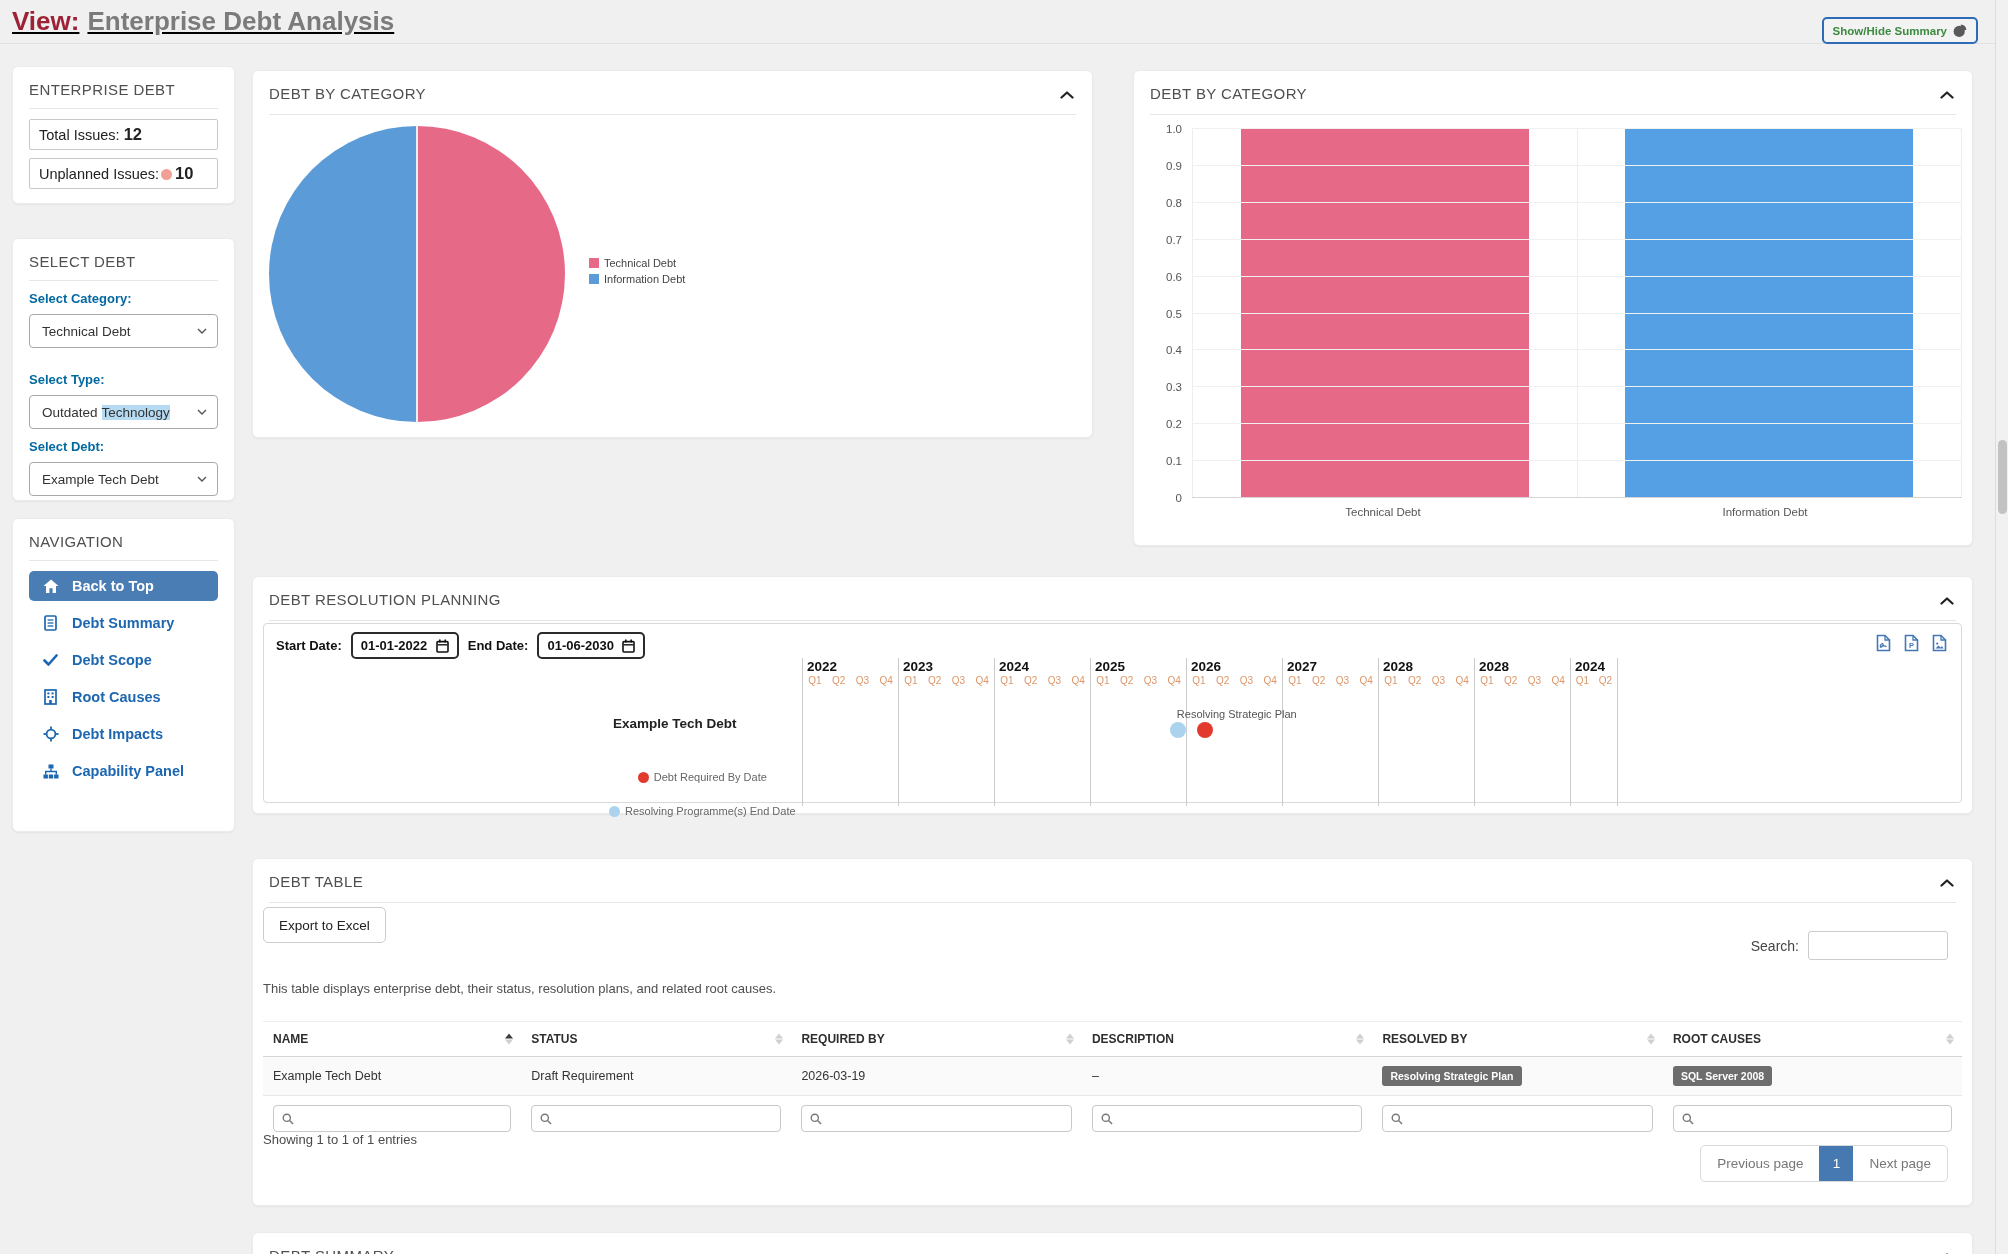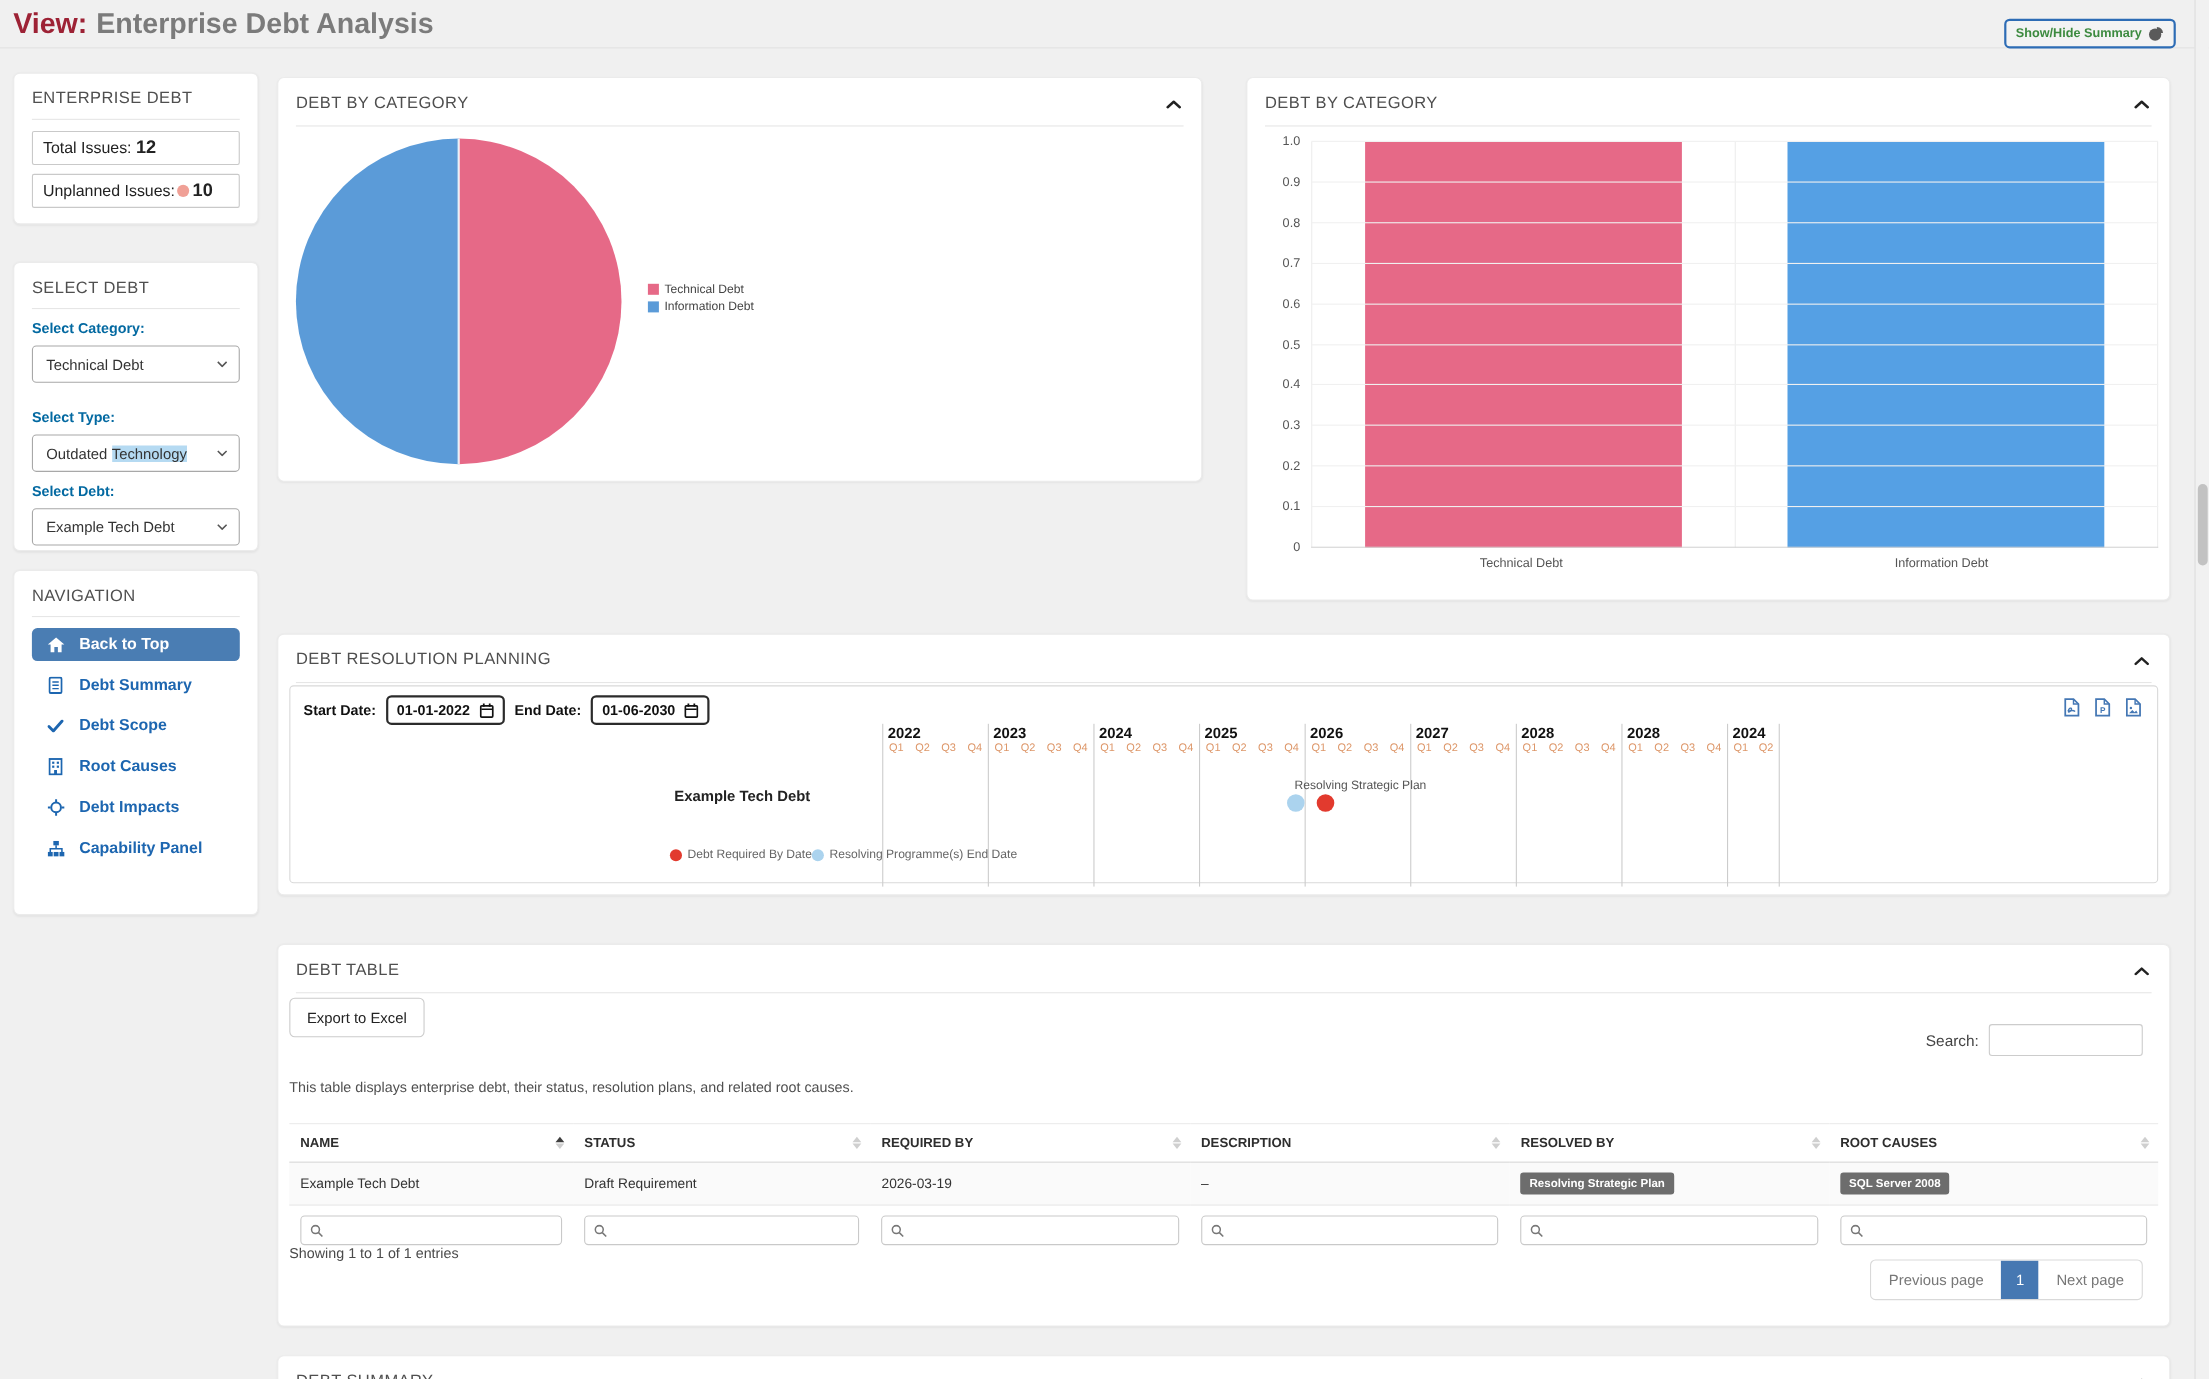--- a/index.html
+++ b/index.html
@@ -2,21 +2,21 @@
 <html><head>
 <meta charset="utf-8">
 <style>
   * { margin:0; padding:0; box-sizing:border-box; }
   html,body { background:#f0f0f0; }
   .page { position:relative; width:2008px; height:1254px; background:#f0f0f0;
           font-family:"Liberation Sans", sans-serif; overflow:hidden; }
 
   
   .topbar { position:absolute; left:0; top:0; width:2008px; height:44px; border-bottom:1px solid #e2e2e2; }
-  .titlewrap { position:absolute; left:12px; top:6px; font-size:26px; font-weight:bold; }
+  .titlewrap { position:absolute; left:12px; top:6px; font-size:26px; font-weight:bold;text-decoration:underline; }
   .view-label { color:#9d2235; margin-right:8px; }
   .view-title { color:#7b7b7b; }
   .toggle-btn { position:absolute; right:30px; top:17px; height:27px; padding:0 9px; display:flex; align-items:center; gap:6px;
                 border:2px solid #2d6cb5; border-radius:5px; background:#f3f3f3; color:#3c8a3f;
                 font-weight:bold; font-size:11.5px; cursor:pointer; font-family:inherit; }
 
   
   .card, .panel { position:absolute; background:#fff; border:1px solid #ebebeb; border-radius:6px;
                   box-shadow:0 1px 2px rgba(0,0,0,0.05); padding:14px 16px; }
   .card-title, .panel-title { font-size:15px; color:#4f4f4f; letter-spacing:0.4px; }
@@ -75,21 +75,21 @@
   .tl-grid { position:absolute; left:538px; top:34px; height:148px; display:flex; }
   .tl-year { border-left:1px solid #ccc; padding-top:1px; }
   .tl-year:last-child { border-right:1px solid #ccc; }
   .tl-yr { font-weight:bold; font-size:13.5px; color:#111; padding-left:4px; }
   .tl-qtrs { display:flex; margin-top:1px; }
   .tl-qtrs span { width:24px; text-align:center; font-size:10px; color:#dd9668; }
   .tl-events { position:absolute; left:538px; top:34px; height:148px; pointer-events:none; }
   .tl-dot { position:absolute; top:64px; width:16px; height:16px; border-radius:50%; }
   .tl-annotation { position:absolute; top:50px; transform:translateX(-50%); font-size:11px; color:#555; white-space:nowrap; }
   .tl-row-label { position:absolute; left:349px; top:92px; font-weight:bold; font-size:13.5px; color:#222; }
-  .tl-legend { position:absolute; left:345px; top:147px; display:flex; align-items:center; font-size:11px; color:#666; z-index:2; }
+  .tl-legend { position:absolute; left:345px; top:147px; display:flex; gap:22px; align-items:center; font-size:11px; color:#666; z-index:2;flex-direction:column; }
   .tl-legend .legend-row { margin:0; }
   .tl-legend .swatch { width:11px; height:11px; border-radius:50%; }
 
   
   .export-btn { position:absolute; left:10px; top:48px; height:36px; padding:0 15px; background:#fff; border:1px solid #ccc;
                 border-radius:5px; font-size:13.5px; color:#222; cursor:pointer; font-family:inherit; }
   .search-row { position:absolute; right:24px; top:72px; display:flex; align-items:center; gap:9px; font-size:14px; color:#444; }
   .search-input { width:140px; height:29px; border:1px solid #ccc; border-radius:3px; background:#fff; outline:none;
                   font-family:inherit; font-size:13px; padding:0 6px; }
   .caption { position:absolute; left:10px; top:122px; font-size:13px; color:#4f4f4f; }

